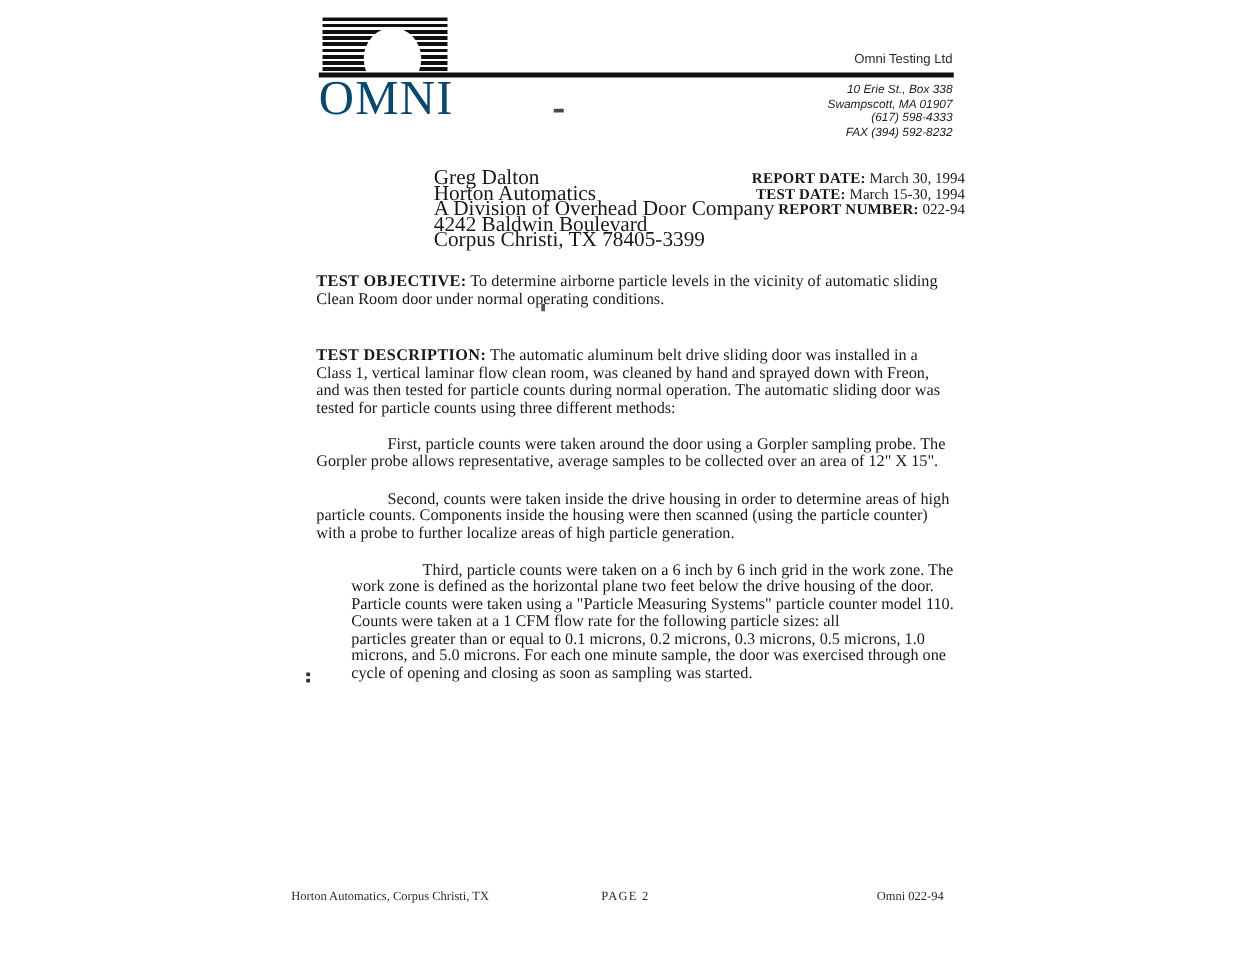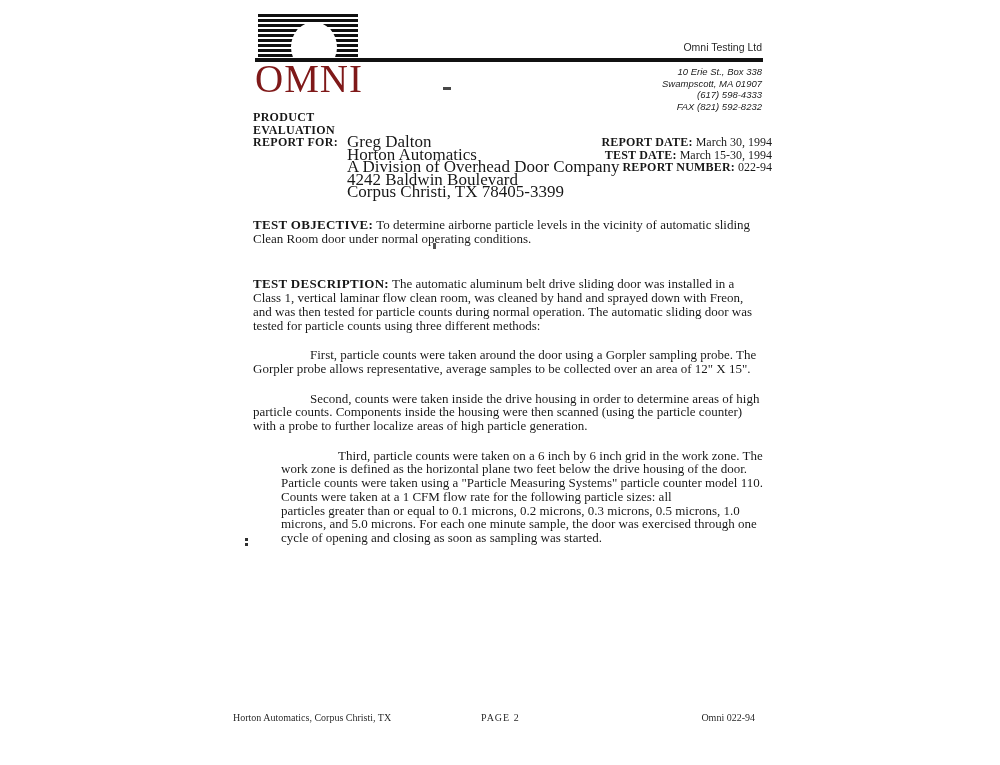--- a/index.html
+++ b/index.html
@@ -17,21 +17,21 @@
   .logo-stripes {
     position: absolute; left: 258px; top: 14px; width: 100px; height: 46px;
     background: repeating-linear-gradient(to bottom, #141414 0 3px, #ffffff 3px 5px);
   }
   .logo-circle {
     position: absolute; left: 33px; top: 8px; width: 46px; height: 50px;
     background: #ffffff; border-radius: 50%;
   }
   .logo-word {
     position: absolute; left: 255px; top: 56px;
-    font-size: 39px; font-weight: 500; letter-spacing: 1px; color: #7f1d1d;
+    font-size: 39px; font-weight: 500; letter-spacing: 1px; color: #0c4a6e;
   }
   .header-rule {
     position: absolute; left: 255px; top: 58px; width: 508px; height: 4px;
     background: #151515;
   }
   .company-name {
     position: absolute; left: 540px; top: 41px; width: 222px;
     text-align: right; font-size: 10.5px; color: #2a2a2a;
     font-family: "Liberation Sans", sans-serif;
   }
@@ -90,28 +90,23 @@
   <div class="logo-stripes">
     <div class="logo-circle"></div>
   </div>
   <div class="logo-word">OMNI</div>
   <div class="header-rule"></div>
   <div class="company-name">Omni Testing Ltd</div>
   <div class="address-block">
     <div>10 Erie St., Box 338</div>
     <div>Swampscott, MA  01907</div>
     <div>(617) 598-4333</div>
-    <div>FAX (821) 592-8232</div>
+    <div>FAX (394) 592-8232</div>
   </div>
 
-  <div class="report-title">
-    <div>PRODUCT</div>
-    <div>EVALUATION</div>
-    <div>REPORT FOR:</div>
-  </div>
   <div class="recipient">
     <div>Greg Dalton</div>
     <div>Horton Automatics</div>
     <div>A Division of Overhead Door Company</div>
     <div>4242 Baldwin Boulevard</div>
     <div>Corpus Christi, TX  78405-3399</div>
   </div>
   <div class="meta-block">
     <div><span class="mlabel">REPORT DATE:</span> <span>March 30, 1994</span></div>
     <div><span class="mlabel">TEST DATE:</span> <span>March 15-30, 1994</span></div>

